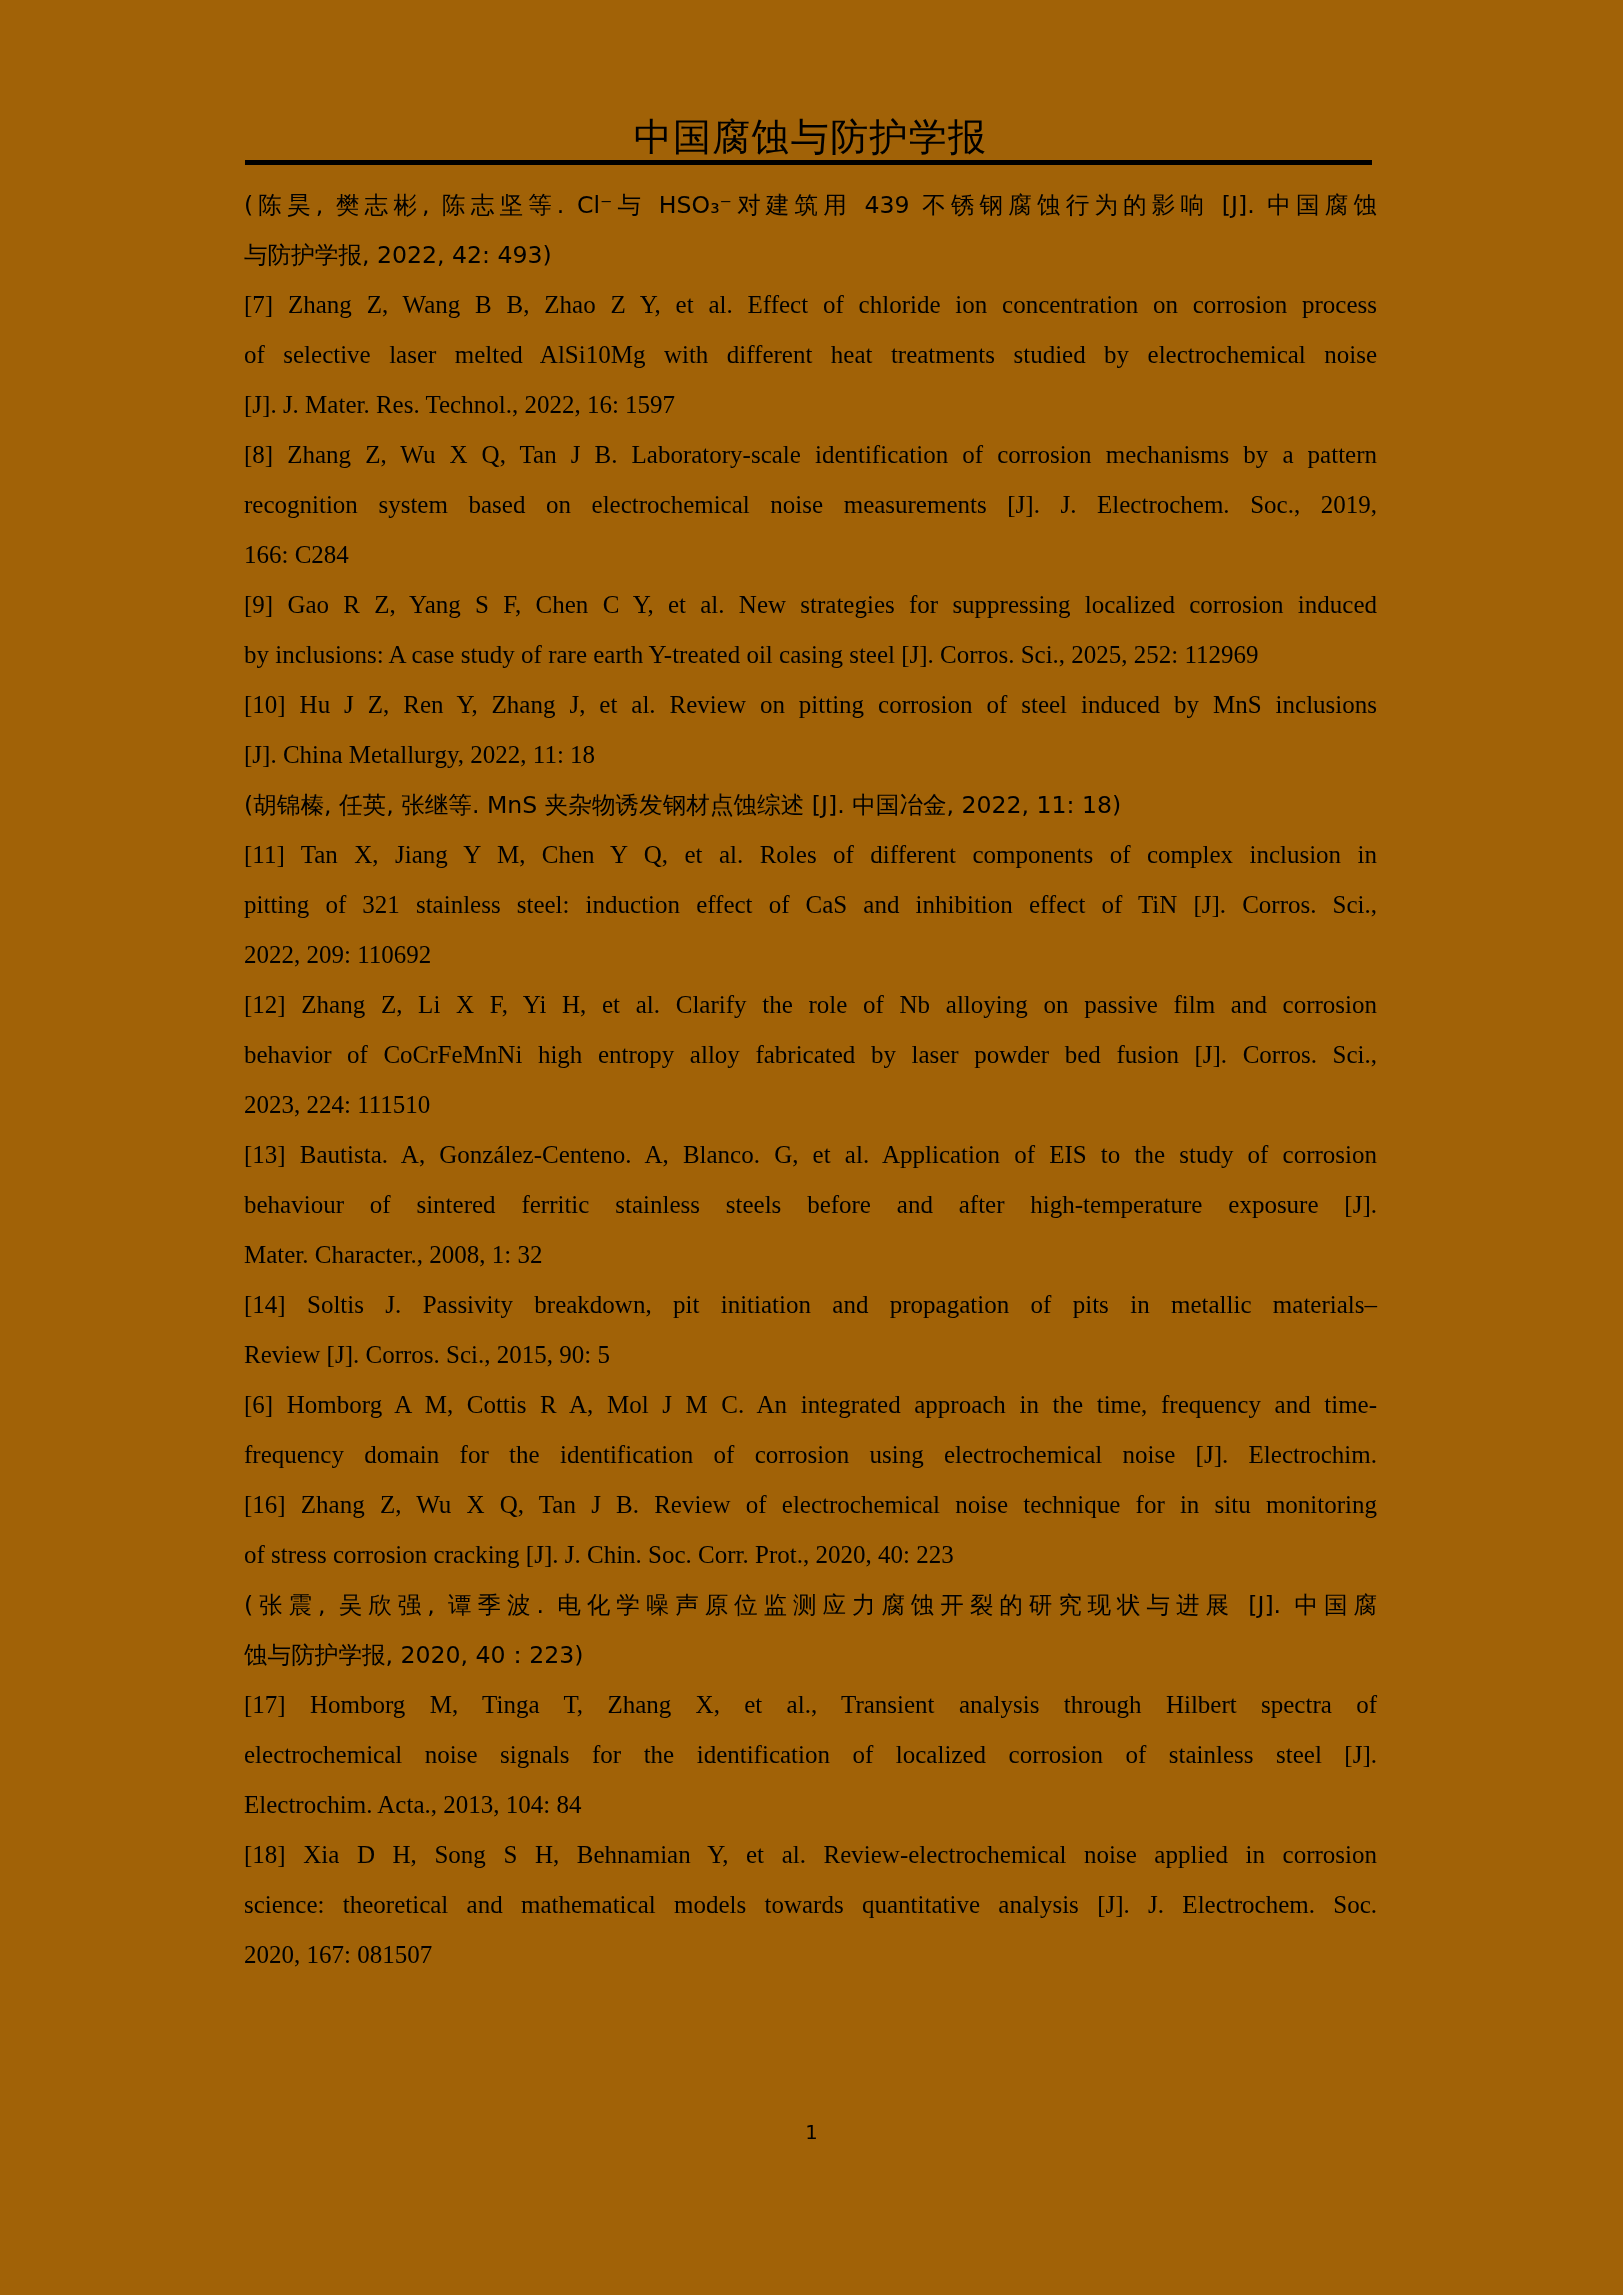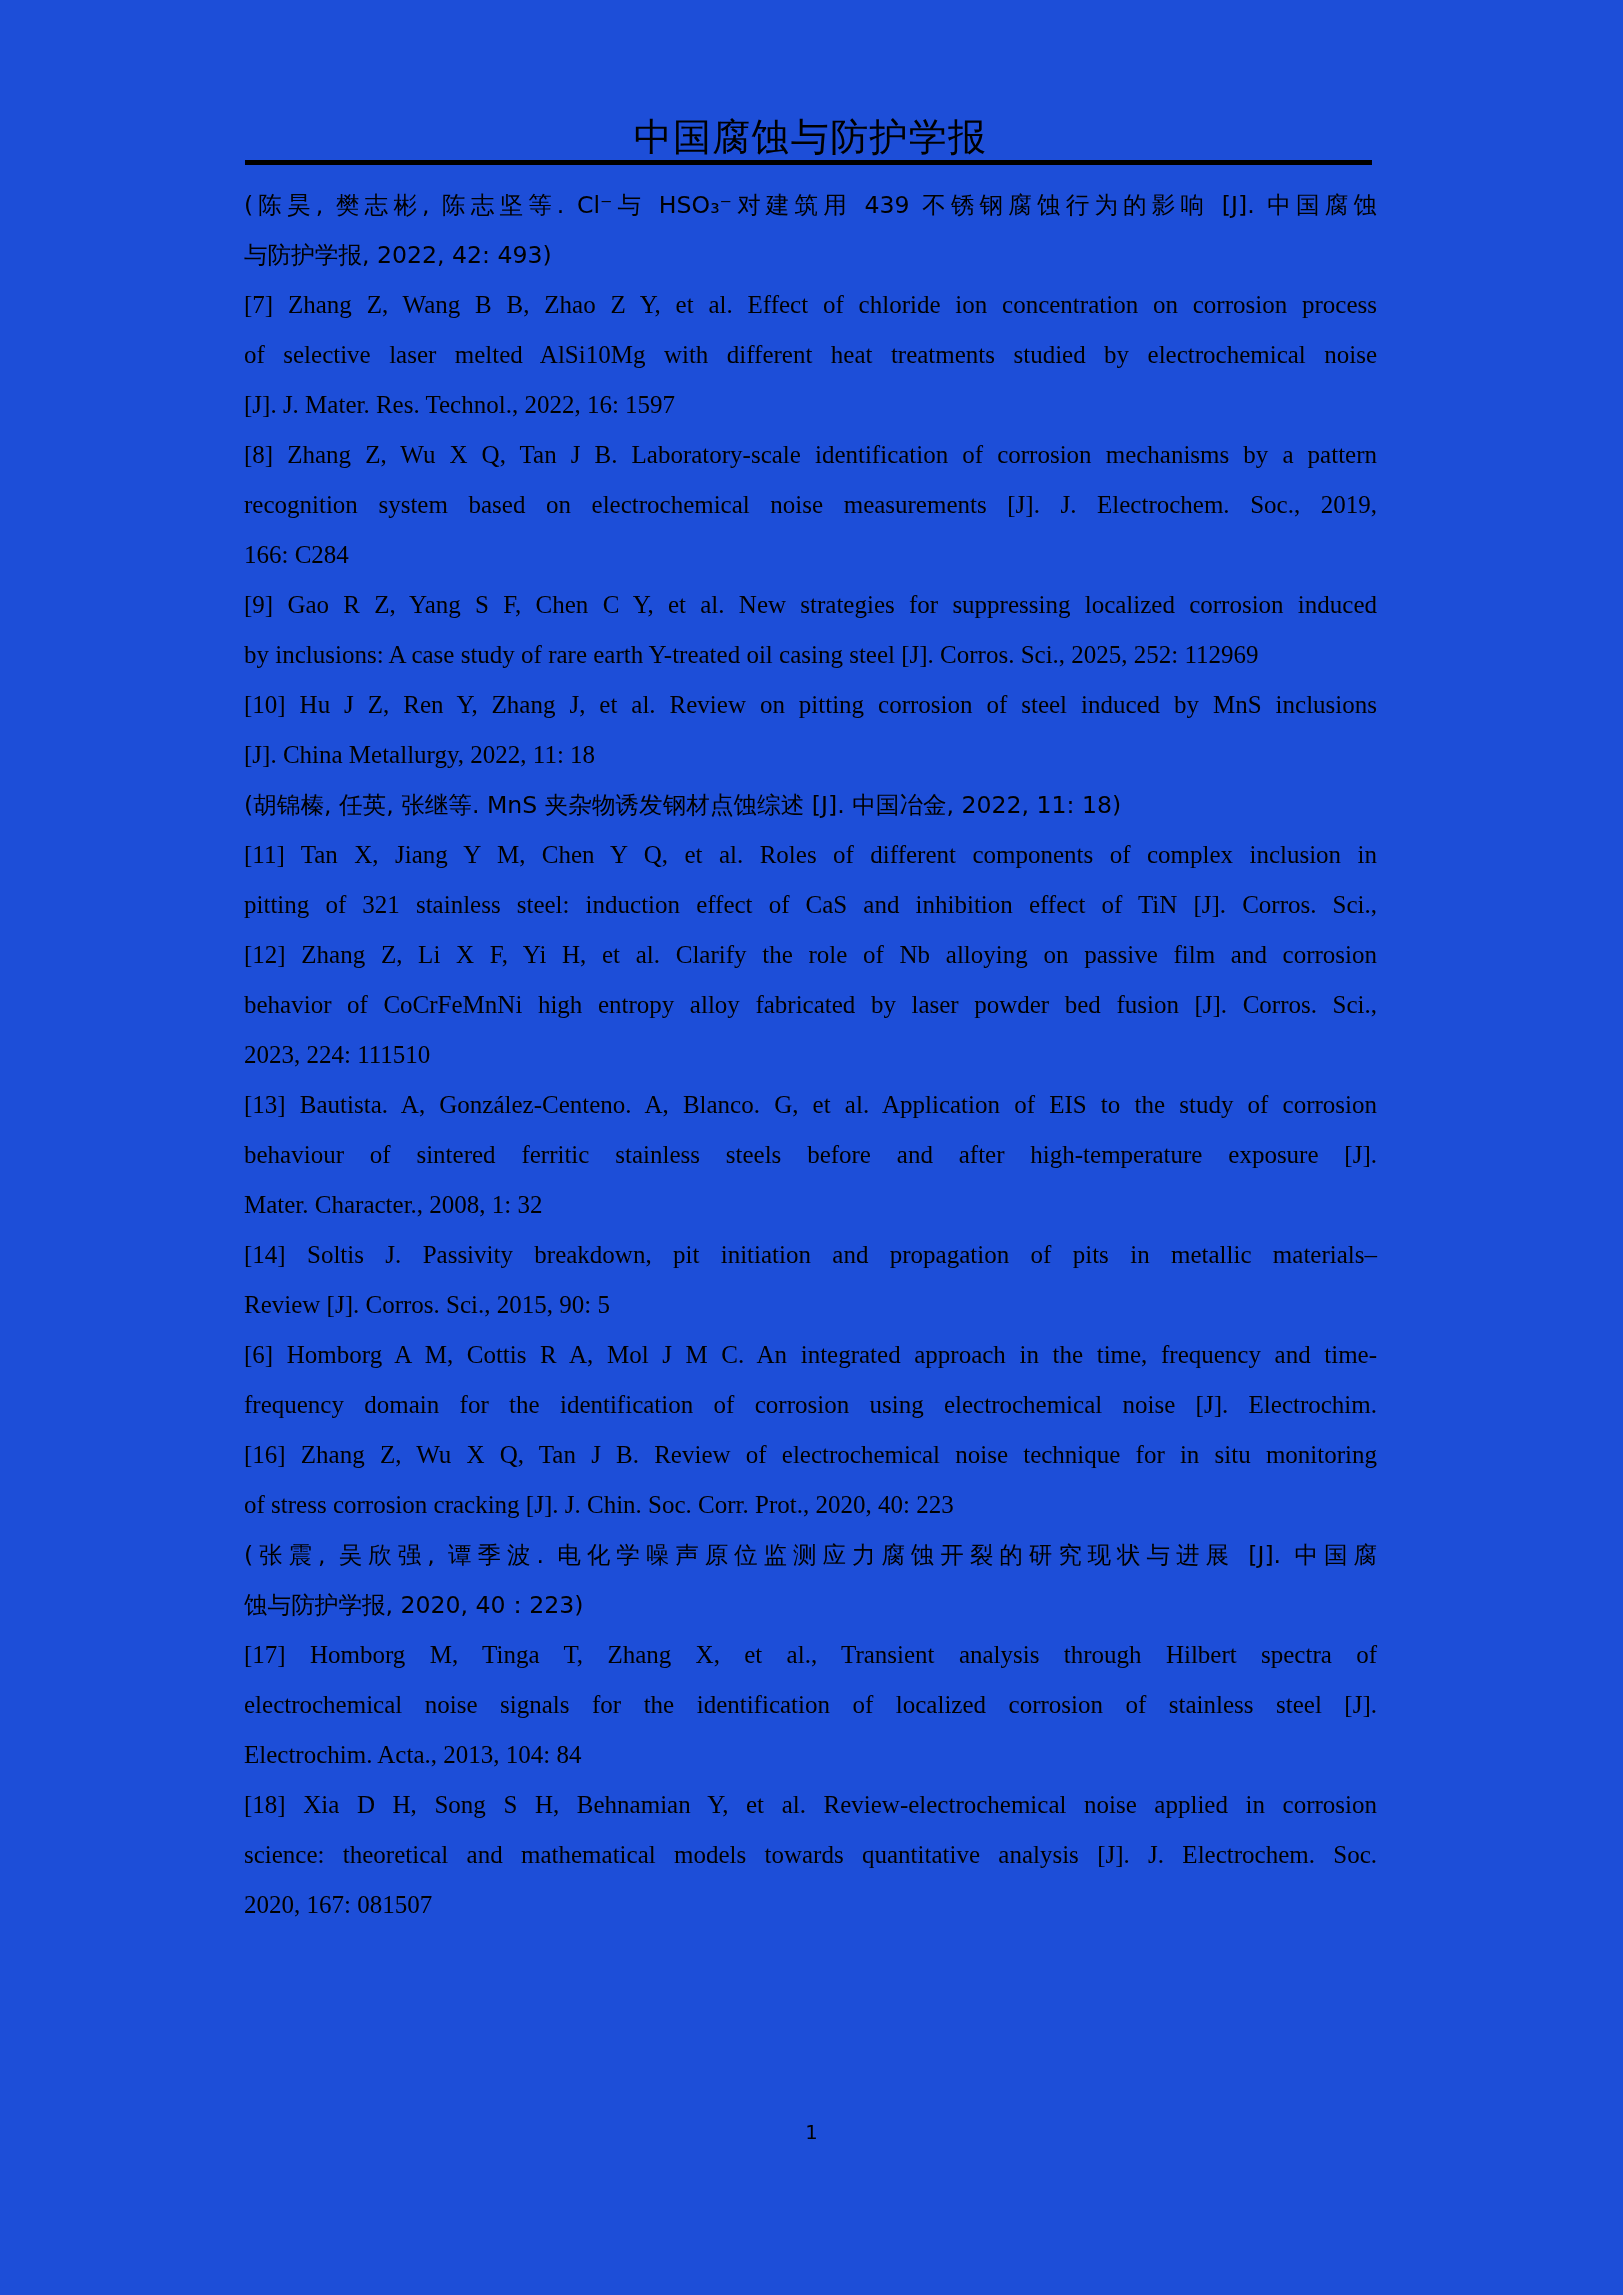--- a/index.html
+++ b/index.html
@@ -1,17 +1,17 @@
 <!DOCTYPE html>
 <html style="font-size:10.5px"><head>
 <meta charset="utf-8">
 <style>
   html, body { margin: 0; padding: 0; background: #ffffff; }
   body { width: 1623px; height: 2295px; position: relative; overflow: hidden; }
-  .page { position: absolute; left: 0; top: 0; width: 1623px; height: 2295px; background: #1d4ed8; color: #000000; }
+  .page { position: absolute; left: 0; top: 0; width: 1623px; height: 2295px; background: #a16207; color: #000000; }
   .header-title {
     position: absolute; left: 244px; width: 1133px; top: 115px; height: 44px;
     text-align: center; font-family: "DejaVu Sans", sans-serif; font-size: 38px; line-height: 44px;
     letter-spacing: 1.3px; color: #000;
   }
   .header-rule {
     position: absolute; left: 245px; width: 1127px; top: 160px; height: 4.6px; background: #000;
   }
   .body {
     position: absolute; left: 244px; top: 180px; width: 1133px;
@@ -57,20 +57,21 @@
       <div>
         <div class="line">[10] Hu J Z, Ren Y, Zhang J, et al. Review on pitting corrosion of steel induced by MnS inclusions</div>
         <div class="line last">[J]. China Metallurgy, 2022, 11: 18</div>
       </div>
       <div>
         <div class="line last cjk">(胡锦榛, 任英, 张继等. MnS 夹杂物诱发钢材点蚀综述 [J]. 中国冶金, 2022, 11: 18)</div>
       </div>
       <div>
         <div class="line">[11] Tan X, Jiang Y M, Chen Y Q, et al. Roles of different components of complex inclusion in</div>
         <div class="line">pitting of 321 stainless steel: induction effect of CaS and inhibition effect of TiN [J]. Corros. Sci.,</div>
+        <div class="line last">2022, 209: 110692</div>
       </div>
       <div>
         <div class="line">[12] Zhang Z, Li X F, Yi H, et al. Clarify the role of Nb alloying on passive film and corrosion</div>
         <div class="line">behavior of CoCrFeMnNi high entropy alloy fabricated by laser powder bed fusion [J]. Corros. Sci.,</div>
         <div class="line last">2023, 224: 111510</div>
       </div>
       <div>
         <div class="line">[13] Bautista. A, González-Centeno. A, Blanco. G, et al. Application of EIS to the study of corrosion</div>
         <div class="line">behaviour of sintered ferritic stainless steels before and after high-temperature exposure [J].</div>
         <div class="line last">Mater. Character., 2008, 1: 32</div>

